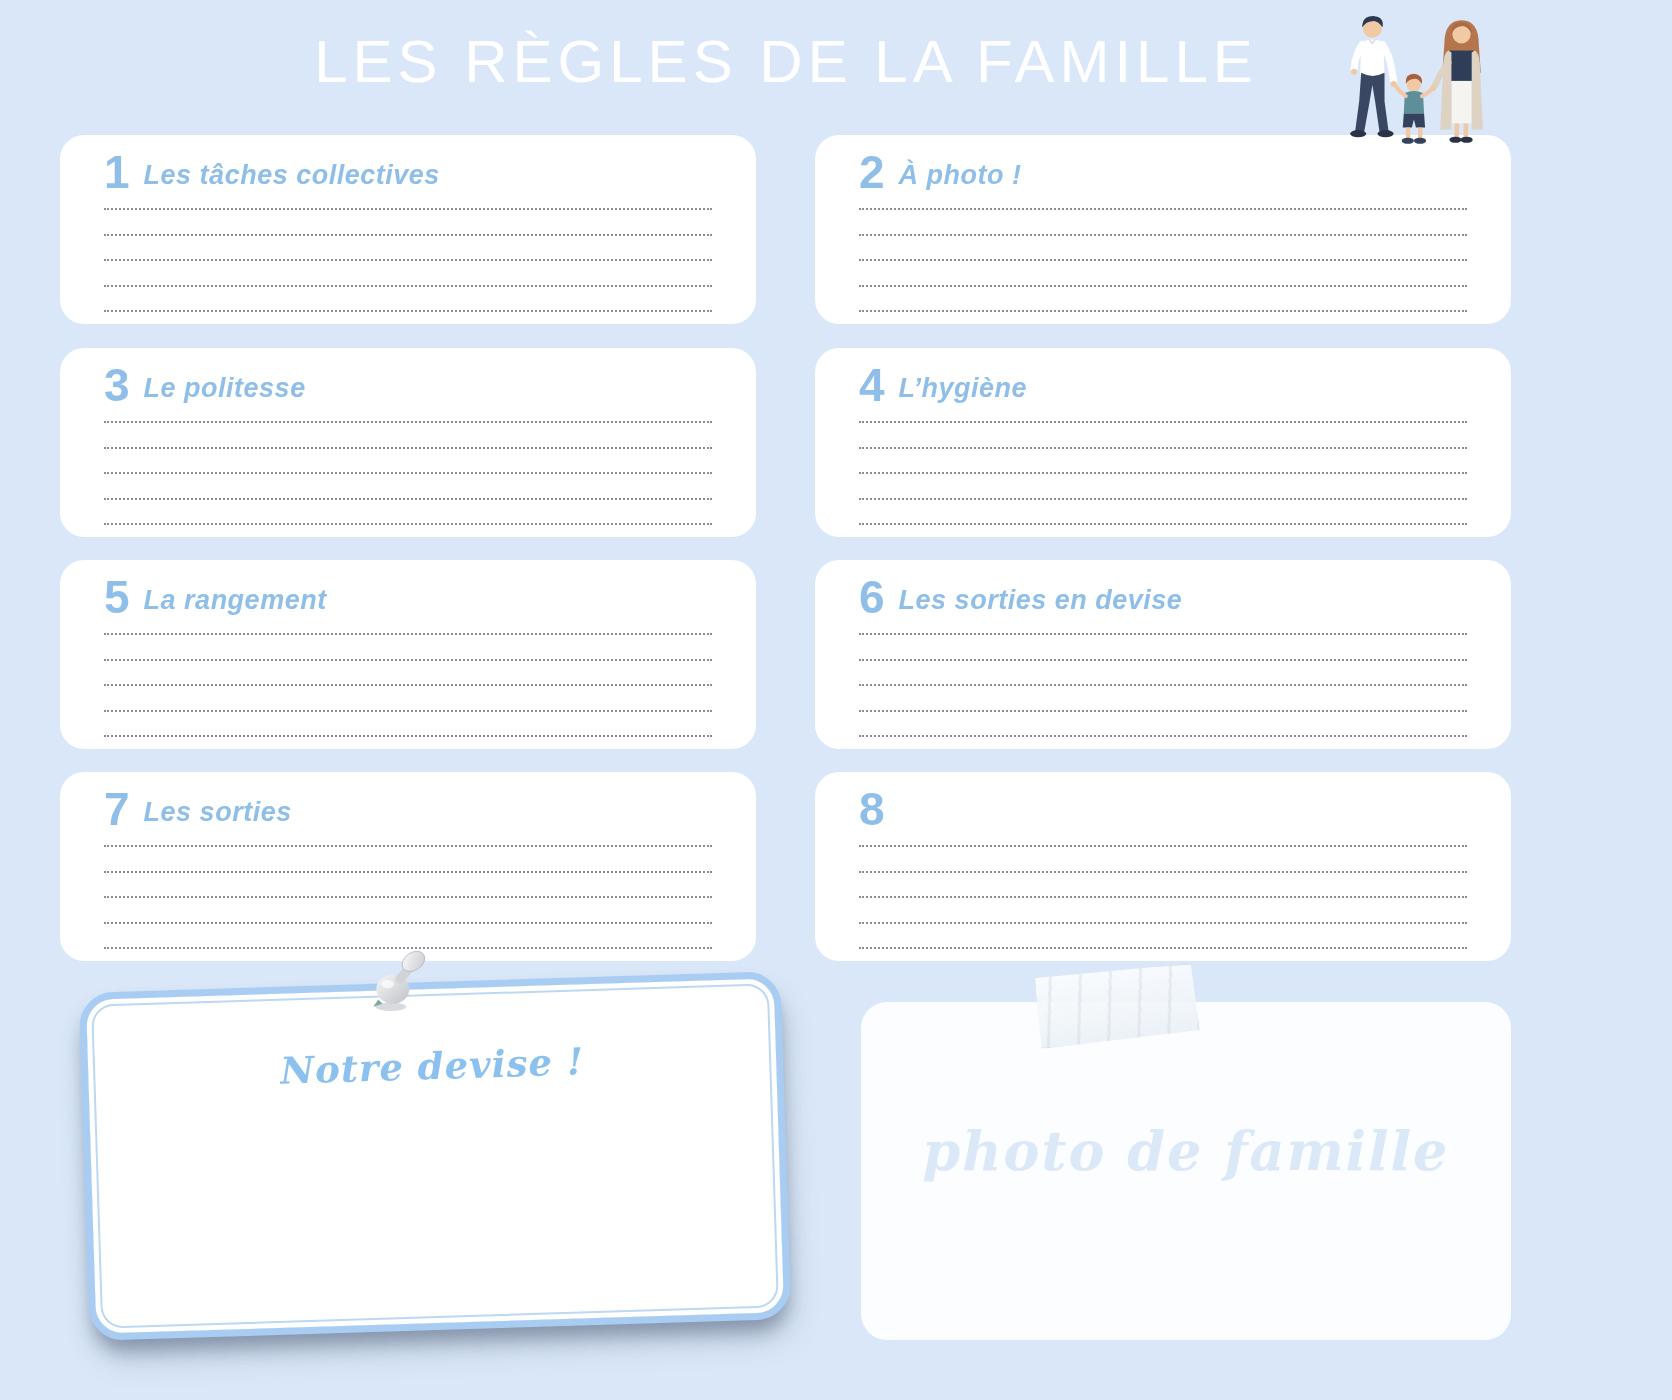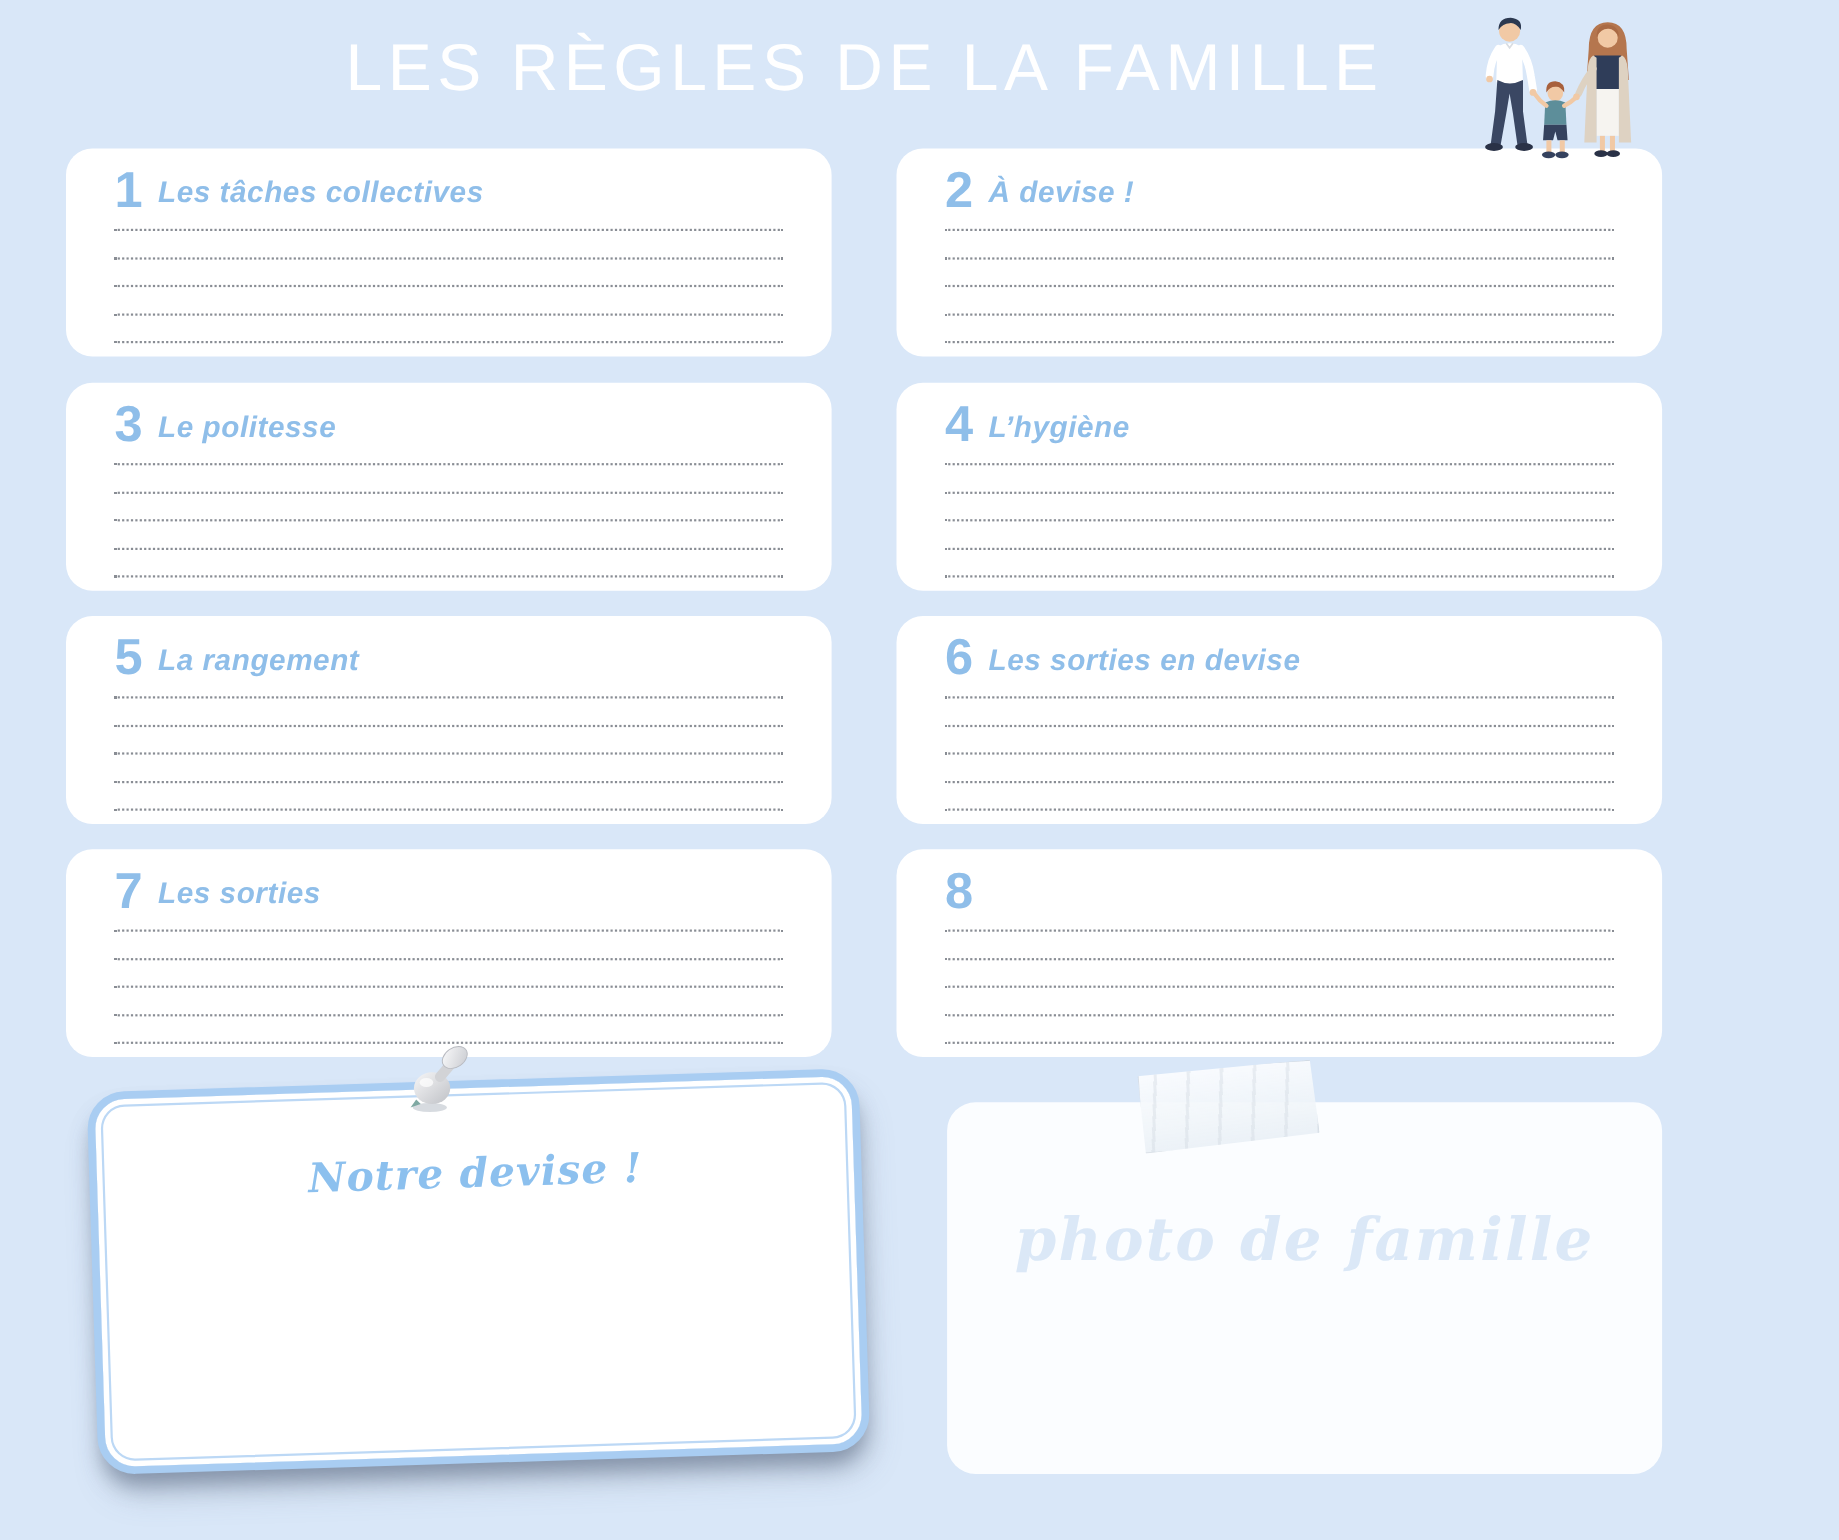--- a/index.html
+++ b/index.html
@@ -80,21 +80,21 @@
     z-index:6;
   }
   
   .photo-card{
     position:absolute;left:861px;top:1002px;width:650px;height:338px;
     background:#fbfdff;
     border-radius:26px;
     text-align:center;
   }
   .photo-text{
-    margin-top:92px;
+    margin-top:117px;
     font-family:"DejaVu Serif", serif;
     font-style:italic;
     font-weight:bold;
     font-size:54px;
     color:#dbe8f7;
     letter-spacing:2px;
   }
   .tape{
     position:absolute;left:1036px;top:968px;width:160px;height:74px;
     transform:rotate(-3.5deg);
@@ -179,21 +179,21 @@
     <div class="line"></div>
     <div class="line"></div>
     <div class="line"></div>
     <div class="line"></div>
   </div>
 </div>
 
 <div class="card colR row1">
   <div class="card-head">
     <span class="num">2</span>
-    <span class="label">À devise !</span>
+    <span class="label">À photo !</span>
   </div>
   <div class="lines">
     <div class="line"></div>
     <div class="line"></div>
     <div class="line"></div>
     <div class="line"></div>
     <div class="line"></div>
   </div>
 </div>
 

